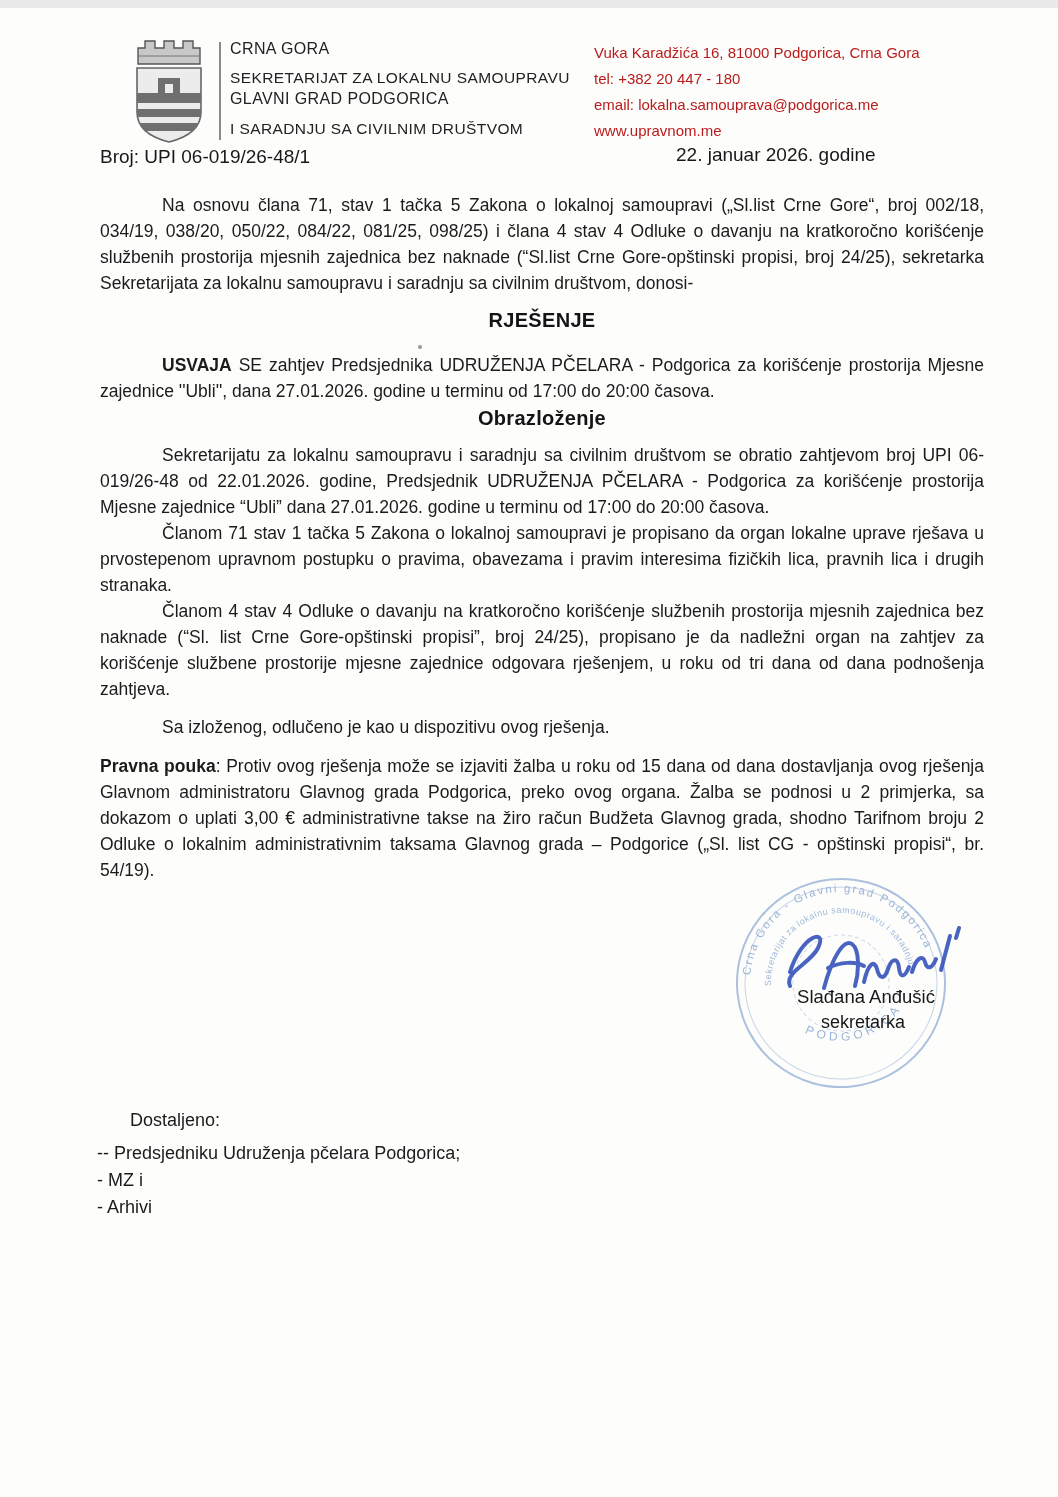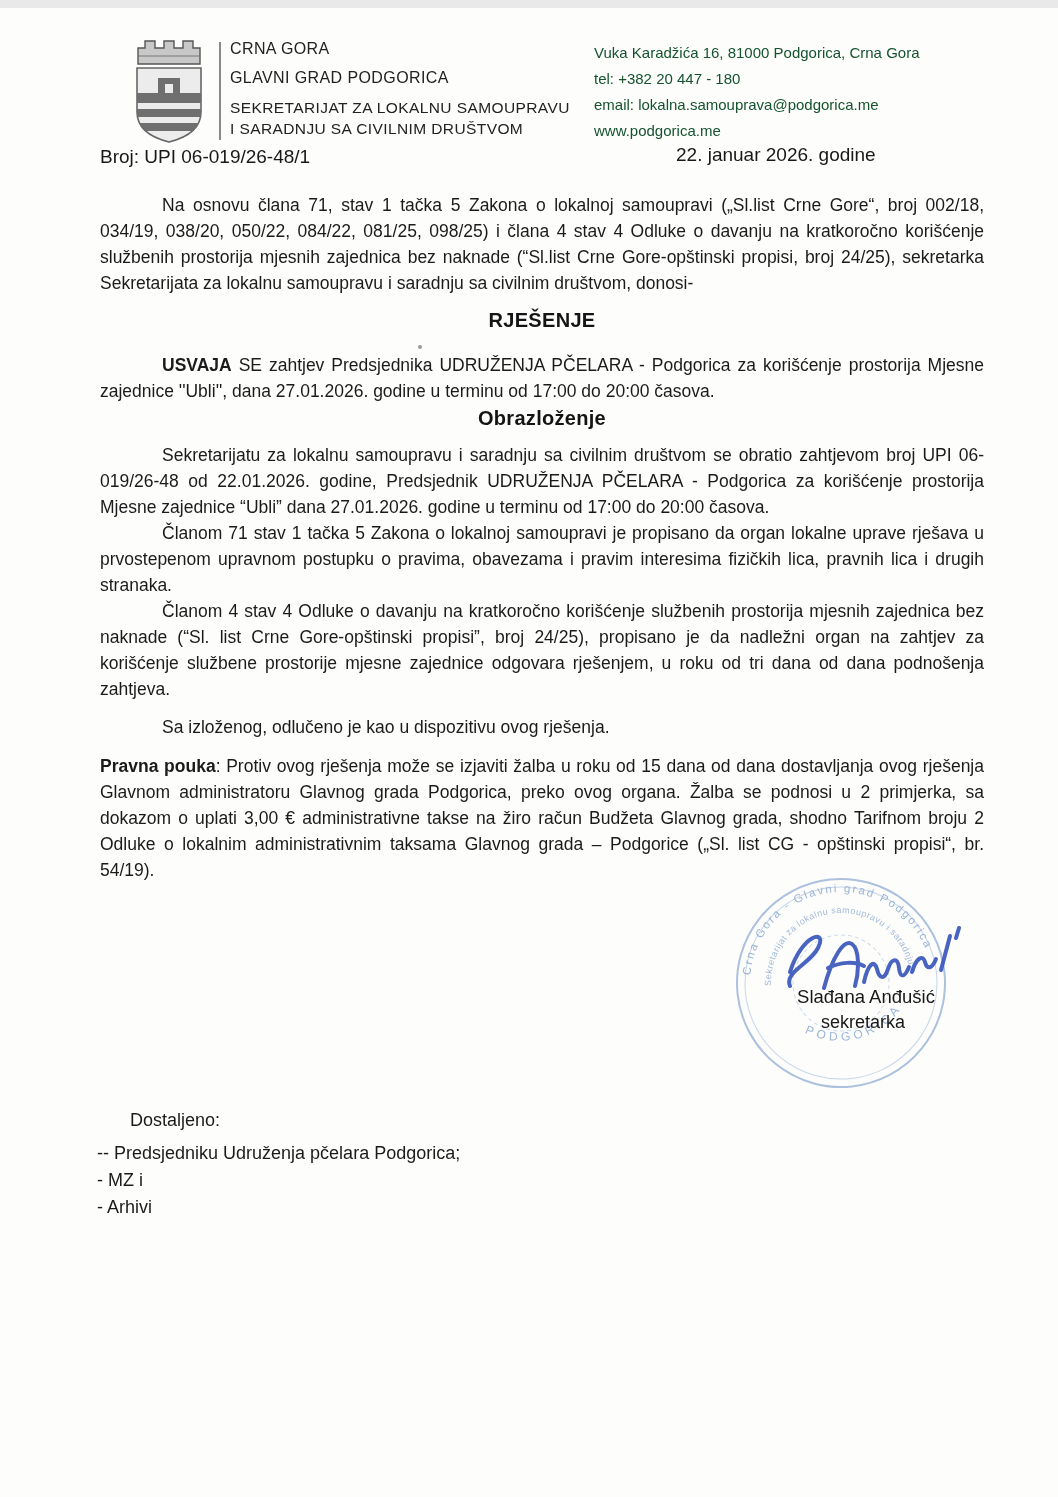--- a/index.html
+++ b/index.html
@@ -19,21 +19,21 @@
   .crest { position: absolute; left: 128px; top: 28px; width: 82px; height: 110px; }
   .mast-divider { position: absolute; left: 219px; top: 34px; width: 2px; height: 98px; background: #8a8a8a; }
   .org-block { position: absolute; left: 230px; top: 32px; width: 360px; }
   .org-line { font-size: 16px; letter-spacing: 0.4px; color: #222; }
   .org-line1 { margin-bottom: 11px; }
   .org-line2 { margin-bottom: 12px; }
   .org-line3 { font-size: 15.5px; margin-bottom: 3px; }
   .org-line4 { font-size: 15.5px; }
 
   .contact-block { position: absolute; left: 594px; top: 32px; width: 420px; }
-  .contact-line { font-size: 15px; line-height: 26px; color: #14532d; }
+  .contact-line { font-size: 15px; line-height: 26px; color: #b91c1c; }
 
   .ref-number { position: absolute; left: 100px; top: 138px; font-size: 19px; color: #181818; }
   .ref-date { position: absolute; left: 676px; top: 136px; font-size: 19px; color: #181818; }
 
   
   .body-block { position: absolute; left: 100px; top: 184px; width: 884px; }
   .para {
     font-size: 17.5px;
     line-height: 26px;
     text-align: justify;
@@ -94,30 +94,30 @@
       <path d="M30 57 L30 42 L52 42 L52 57 L45 57 L45 48 L37 48 L37 57 Z" fill="#6f6f6f"></path>
       <rect x="9" y="73" width="64" height="8" fill="#6f6f6f"></rect>
       <rect x="9" y="87" width="64" height="8" fill="#6f6f6f"></rect>
     </g>
   </svg>
 
   <div class="mast-divider"></div>
 
   <div class="org-block">
     <div class="org-line org-line1">CRNA GORA</div>
+    <div class="org-line org-line3">SEKRETARIJAT ZA LOKALNU SAMOUPRAVU</div>
     <div class="org-line org-line2">GLAVNI GRAD PODGORICA</div>
-    <div class="org-line org-line3">SEKRETARIJAT ZA LOKALNU SAMOUPRAVU</div>
     <div class="org-line org-line4">I SARADNJU SA CIVILNIM DRUŠTVOM</div>
   </div>
 
   <div class="contact-block">
     <div class="contact-line">Vuka Karadžića 16, 81000 Podgorica, Crna Gora</div>
     <div class="contact-line">tel: +382 20 447 - 180</div>
     <div class="contact-line">email: lokalna.samouprava@podgorica.me</div>
-    <div class="contact-line">www.podgorica.me</div>
+    <div class="contact-line">www.upravnom.me</div>
   </div>
 
   <div class="ref-number">Broj: UPI 06-019/26-48/1</div>
   <div class="ref-date">22. januar 2026. godine</div>
 
   <div class="scan-dot dot1"></div>
   <div class="scan-dot dot2"></div>
 
   <div class="body-block">
     <p class="para">Na osnovu člana 71, stav 1 tačka 5 Zakona o lokalnoj samoupravi („Sl.list Crne Gore“, broj 002/18, 034/19, 038/20, 050/22, 084/22, 081/25, 098/25) i člana 4 stav 4 Odluke o davanju na kratkoročno korišćenje službenih prostorija mjesnih zajednica bez naknade (“Sl.list Crne Gore-opštinski propisi, broj 24/25), sekretarka Sekretarijata za lokalnu samoupravu i saradnju sa civilnim društvom, donosi-</p>

